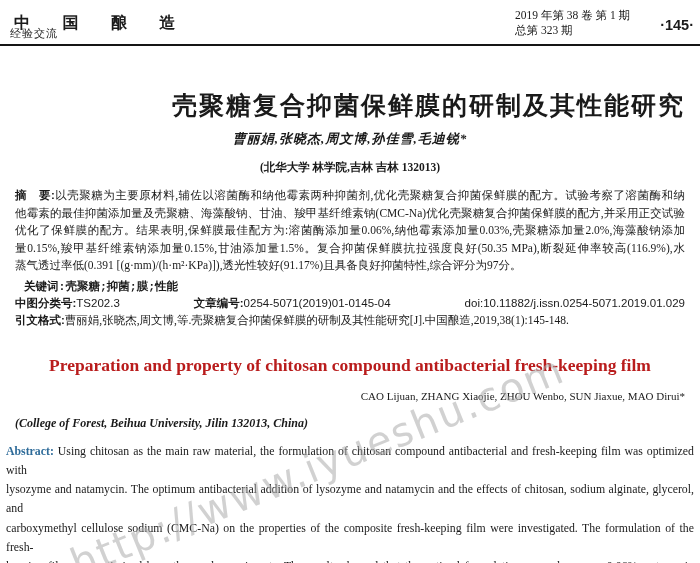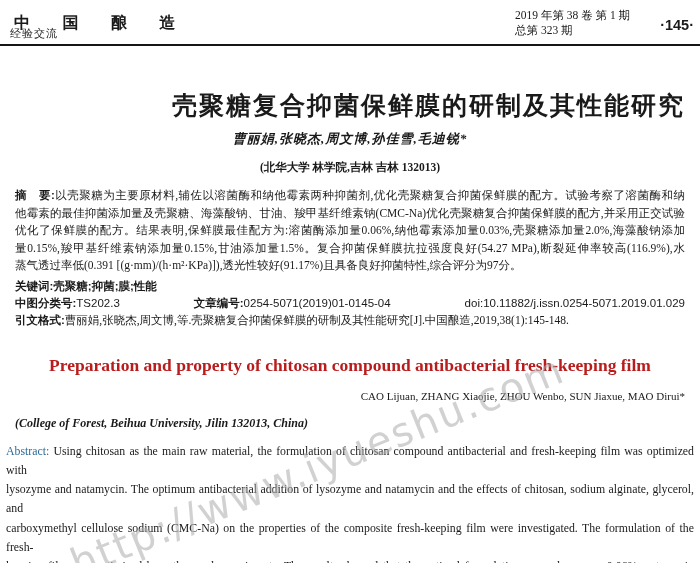--- a/index.html
+++ b/index.html
@@ -27,39 +27,39 @@
   .cn-title{
     margin-top:46px;text-align:right;font-size:25px;line-height:26px;font-weight:bold;
     font-family:"Liberation Sans","DejaVu Sans",sans-serif;letter-spacing:2px;
   }
   .cn-authors{margin-top:13px;text-align:center;font-size:13px;line-height:16px;font-style:italic;font-weight:bold;letter-spacing:1px;}
   .cn-affil{margin-top:13px;text-align:center;font-size:11.5px;line-height:15px;font-weight:bold;}
   .cn-abstract{margin-top:12px;font-size:11.5px;}
   .cn-abstract .ln{line-height:17.5px;text-align:justify;}
   .cn-abstract .ln.fill{text-align-last:justify;}
   .lbl-hei{font-family:"Liberation Sans","DejaVu Sans",sans-serif;font-weight:bold;text-align:center;}
-  .cn-keywords{margin-top:3px;font-size:11.5px;line-height:17px;font-family:Liberation Sans, sans-serif;font-weight:bold;}
+  .cn-keywords{margin-top:3px;font-size:11.5px;line-height:17px;font-family:Liberation Mono, monospace;font-weight:bold;margin-left:9px;}
   .cn-meta{
     display:flex;justify-content:space-between;font-size:11.5px;line-height:17px;
     font-family:"Liberation Sans","DejaVu Sans",sans-serif;
     gap:35px;
   }
   .cn-meta b{font-weight:bold;}
   .cn-citation{font-size:11.5px;line-height:17px;}
   
   .en-title{
     margin-top:25px;text-align:center;font-size:17.5px;line-height:22px;font-weight:bold;
     color:#b91c1c;
   }
   .en-authors{margin-top:12px;text-align:right;font-size:11px;line-height:16px;}
   .en-affil{margin-top:12px;font-size:12px;line-height:15px;font-style:italic;font-weight:bold;}
   .en-abstract{margin:11px -9px 0;font-size:11.8px;}
   .en-abstract .ln{line-height:19.3px;text-align:justify;}
   .en-abstract .ln.fill{text-align-last:justify;}
-  .lbl-blue{color:#2e6b99;font-weight:normal;}
+  .lbl-blue{color:#2e6b99;font-weight:bold;}
   
   .watermark{
     position:absolute;left:55px;top:452px;width:480px;white-space:nowrap;
     font-family:"DejaVu Sans","Liberation Sans",sans-serif;
     font-size:40px;letter-spacing:2px;color:rgba(172,172,172,0.55);
     transform:rotate(-22deg);pointer-events:none;user-select:none;
   }
 </style>
 </head>
 <body>
@@ -82,21 +82,21 @@
     <div class="cn-title">壳聚糖复合抑菌保鲜膜的研制及其性能研究</div>
     <div class="cn-authors">曹丽娟,张晓杰,周文博,孙佳雪,毛迪锐*</div>
     <div class="cn-affil">(北华大学 林学院,吉林 吉林 132013)</div>
 
     <div class="cn-abstract">
       <div class="ln fill">
         <span class="lbl-hei">摘　要:</span><span>以壳聚糖为主要原材料,辅佐以溶菌酶和纳他霉素两种抑菌剂,优化壳聚糖复合抑菌保鲜膜的配方。试验考察了溶菌酶和纳</span>
       </div>
       <div class="ln fill">他霉素的最佳抑菌添加量及壳聚糖、海藻酸钠、甘油、羧甲基纤维素钠(CMC-Na)优化壳聚糖复合抑菌保鲜膜的配方,并采用正交试验</div>
       <div class="ln fill">优化了保鲜膜的配方。结果表明,保鲜膜最佳配方为:溶菌酶添加量0.06%,纳他霉素添加量0.03%,壳聚糖添加量2.0%,海藻酸钠添加</div>
-      <div class="ln fill">量0.15%,羧甲基纤维素钠添加量0.15%,甘油添加量1.5%。复合抑菌保鲜膜抗拉强度良好(54.27 MPa),断裂延伸率较高(116.9%),水</div>
+      <div class="ln fill">量0.15%,羧甲基纤维素钠添加量0.15%,甘油添加量1.5%。复合抑菌保鲜膜抗拉强度良好(50.35 MPa),断裂延伸率较高(116.9%),水</div>
       <div class="ln">蒸气透过率低(0.391 [(g·mm)/(h·m²·KPa)]),透光性较好(91.17%)且具备良好抑菌特性,综合评分为97分。</div>
     </div>
 
     <div class="cn-keywords">
       <span>关键词:</span><span>壳聚糖;抑菌;膜;性能</span>
     </div>
 
     <div class="cn-meta">
       <span><b>中图分类号:</b><span>TS202.3</span></span>
       <span><b>文章编号:</b><span>0254-5071(2019)01-0145-04</span></span>

